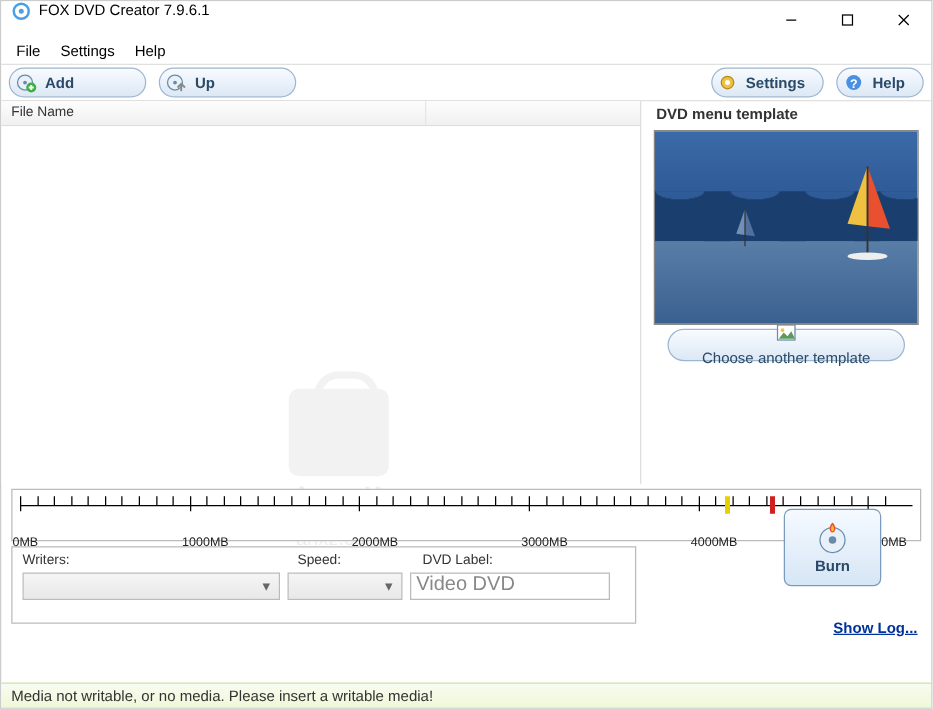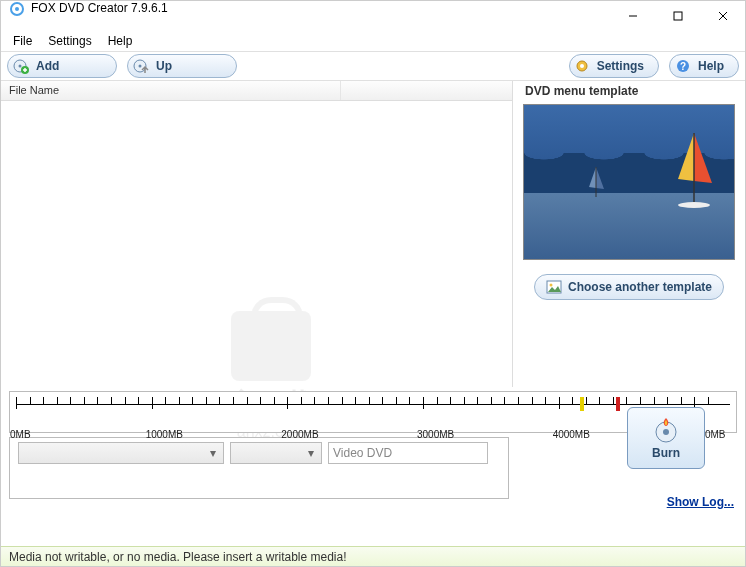--- a/index.html
+++ b/index.html
@@ -28,21 +28,21 @@
 .listheader .col.fm { flex: 1; }
 .listbody { flex: 1; background: #fff; position: relative; }
 
 .rightpane { flex: 1; padding: 0 10px 6px 10px; display: flex; flex-direction: column; }
 .rightpane .rtitle { font-weight: bold; color: #333; padding: 3px 0 6px 2px; font-size: 12px; }
 .preview { width: 212px; height: 156px; background: linear-gradient(#3b6aa8 0%, #2e5a96 35%, #1a3f6e 55%, #5a7fa8 55%, #3a6090 100%); position: relative; overflow: hidden; border: 1px solid #888; }
 .preview .wave { position: absolute; left: -10px; right: -10px; top: 48px; height: 40px; background: radial-gradient(ellipse 60px 20px at 30px 0, transparent 19px, #1a3f6e 20px) repeat-x; background-size: 60px 40px; }
 .preview .sail { position: absolute; }
 .preview .sail.big { width: 44px; height: 76px; right: 18px; top: 28px; }
 .preview .sail.small { width: 20px; height: 34px; left: 62px; top: 62px; }
-.choosebtn { margin-top: 14px; align-self: center; height: 26px; width: 190px; border-radius: 13px; background: linear-gradient(#f8fbff,#dce8f5); border: 1px solid #9db6d0; display: flex; align-items: center; justify-content: center; gap: 6px; font-weight: bold; color: #2a4a6a; cursor: pointer; font-size: 12px; }
+.choosebtn { margin-top: 3px; align-self: center; height: 26px; width: 190px; border-radius: 13px; background: linear-gradient(#f8fbff,#dce8f5); border: 1px solid #9db6d0; display: flex; align-items: center; justify-content: center; gap: 6px; font-weight: normal; color: #2a4a6a; cursor: pointer; font-size: 12px; flex-direction: column; }
 
 .capacity { height: 42px; margin: 4px 8px 2px 8px; border: 1px solid #bbb; background: #fff; position: relative; padding: 4px 6px 0 6px; }
 .capacity .ticks { position: relative; height: 16px; border-top: 1px solid #000; }
 .capacity .tick { position: absolute; top: -8px; width: 1px; background: #000; }
 .capacity .tick.major { height: 12px; top: -8px; }
 .capacity .tick.minor { height: 7px; top: -8px; }
 .capacity .marker { position: absolute; top: -8px; width: 4px; height: 14px; }
 .capacity .marker.yellow { background: #e6d000; }
 .capacity .marker.red { background: #d02020; }
 .capacity .labels { display: flex; font-size: 10px; color: #222; position: absolute; left: 6px; right: 6px; bottom: 3px; }
@@ -51,21 +51,21 @@
 .bottom { display: flex; margin: 4px 8px 0 8px; height: 62px; }
 .writerbox { width: 500px; border: 1px solid #bbb; padding: 4px 8px; background: #fff; }
 .writerbox .row1 { display: flex; font-size: 11px; color: #333; margin-bottom: 4px; }
 .writerbox .row1 .lw { width: 220px; }
 .writerbox .row1 .ls { width: 100px; }
 .writerbox .row2 { display: flex; gap: 6px; }
 .combo { height: 22px; background: linear-gradient(#f5f5f5,#e8e8e8); border: 1px solid #bbb; color: #888; display: flex; align-items: center; padding: 0 4px; position: relative; }
 .combo .arrow { position: absolute; right: 2px; top: 2px; width: 16px; height: 16px; display: flex; align-items: center; justify-content: center; color: #666; }
 .combo.w { width: 206px; }
 .combo.s { width: 92px; }
-.txt { height: 22px; width: 160px; border: 1px solid #bbb; padding: 0 4px; background: #fff; color: #888; display: flex; align-items: center; font-size: 12px; }
+.txt { height: 22px; width: 160px; border: 1px solid #bbb; padding: 0 4px; background: #fff; color: #888; display: flex; font-size: 16px; }
 
 .burnwrap { flex: 1; position: relative; }
 .burnbtn { position: absolute; right: 32px; top: -30px; width: 78px; height: 62px; border: 1px solid #7a9bc0; border-radius: 6px; background: linear-gradient(#f5faff,#d6e6f5); display: flex; flex-direction: column; align-items: center; justify-content: center; gap: 2px; font-weight: bold; color: #2a4a6a; cursor: pointer; font-size: 12px; }
 .showlog { position: absolute; right: 3px; bottom: -10px; color: #003399; text-decoration: underline; font-weight: bold; font-size: 12px; cursor: pointer; }
 
 .statusbar { position: absolute; left: 0; right: 0; bottom: 0; height: 20px; background: linear-gradient(#f8fcf0,#eef8d8); border-top: 1px solid #cde0a8; padding: 3px 8px; font-size: 12px; color: #333; }
 
 .watermark { position: absolute; left: 160px; top: 210px; width: 220px; text-align: center; opacity: 0.1; pointer-events: none; }
 .watermark .bag { width: 80px; height: 70px; margin: 0 auto 4px; background: #888; border-radius: 8px; position: relative; }
 .watermark .bag::before { content:""; position:absolute; top:-14px; left:20px; width:40px; height:20px; border:6px solid #888; border-bottom:none; border-radius:20px 20px 0 0; }
@@ -259,20 +259,25 @@
     <span style="left:19%">1000MB</span>
     <span style="left:38%">2000MB</span>
     <span style="left:57%">3000MB</span>
     <span style="left:76%">4000MB</span>
     <span style="left:95%">5000MB</span>
   </div>
 </div>
 
 <div class="bottom">
   <div class="writerbox">
+    <div class="row1">
+      <div class="lw">Writers:</div>
+      <div class="ls">Speed:</div>
+      <div>DVD Label:</div>
+    </div>
     <div class="row2">
       <div class="combo w">
         <span class="arrow">▾</span>
       </div>
       <div class="combo s">
         <span class="arrow">▾</span>
       </div>
       <div class="txt">
         <span>Video DVD</span>
       </div>

